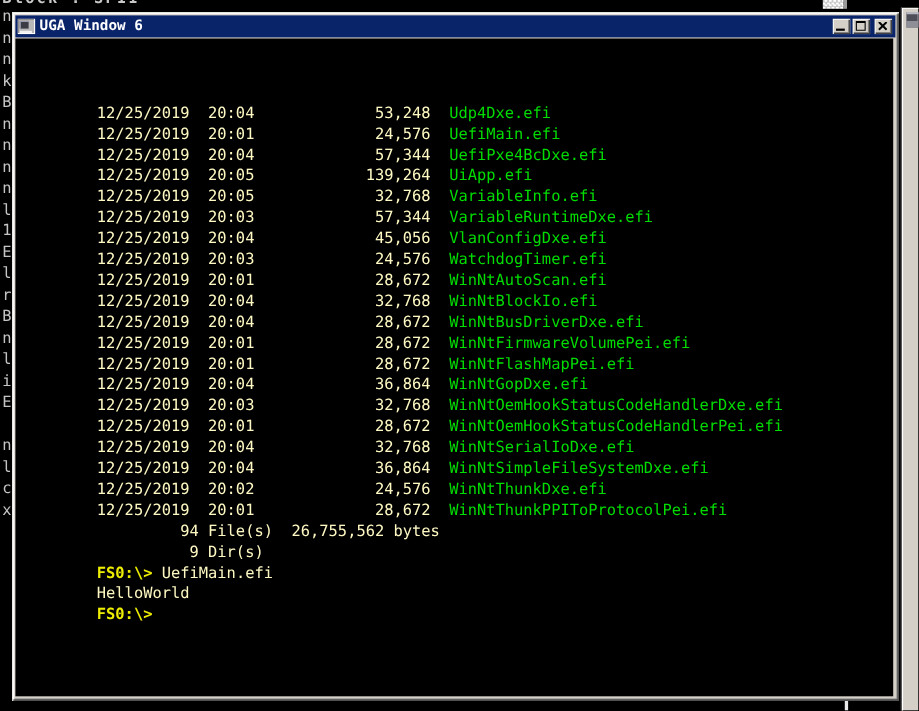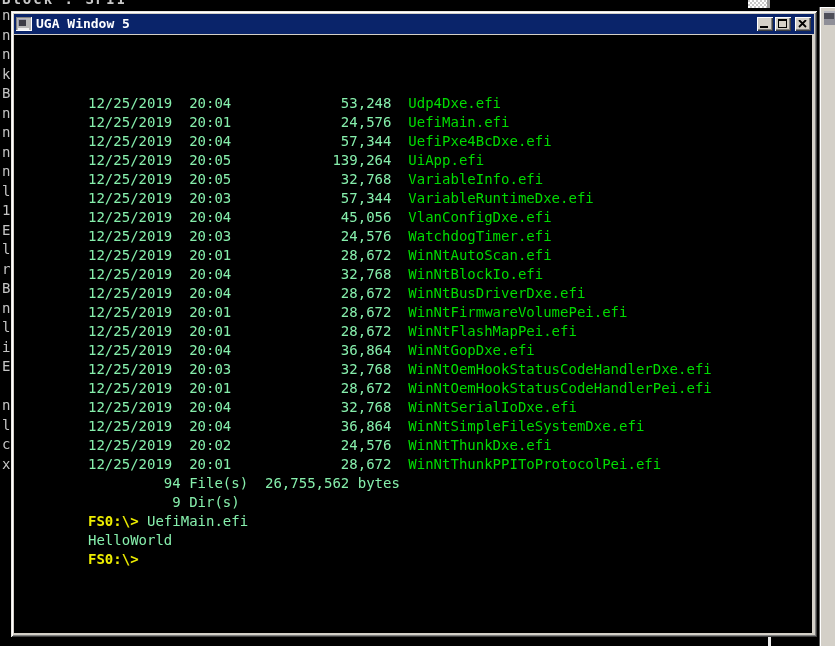--- a/index.html
+++ b/index.html
@@ -69,21 +69,21 @@
   .glyph-x { position:absolute; left:3px; top:3px; }
   .client {
     position:relative; width:798px; height:598px; background:#000; overflow:hidden;
   }
   
   .term {
     position:absolute; left:74px; top:59px;
     font:14px/19px "DejaVu Sans Mono", monospace; white-space:pre; color:#c9c9c9;
   }
   .tline { white-space:pre; height:19px; }
-  .c-gray  { color:#86efac; }
+  .c-gray  { color:#fef9c3; }
   .c-green { color:#00dc00; }
   .c-yellow{ color:#eded00;font-weight:bold; }
 </style>
 </head>
 <body>
 
 <div class="bg-top-text">Block : SPII</div>
 <div class="bg-left-col">n
 n
 n
@@ -113,21 +113,21 @@
   <div class="bg-right-icon"></div>
 </div>
 <div class="bg-bottom-line"></div>
 
 <div class="win">
   <div class="titlebar">
     <div class="title-icon">
       <div class="scr"></div>
       <div class="base"></div>
     </div>
-    <div class="title-text">UGA Window 5</div>
+    <div class="title-text">UGA Window 6</div>
     <div class="btns">
       <div class="btn" title="Minimize">
         <div class="glyph-min"></div>
       </div>
       <div class="btn" title="Maximize">
         <div class="glyph-max"></div>
       </div>
       <div class="btn close" title="Close">
         <svg class="glyph-x" width="9" height="8" viewBox="0 0 9 8">
             <path d="M1 0 L8 7 M8 0 L1 7" stroke="#000" stroke-width="1.8"></path>

